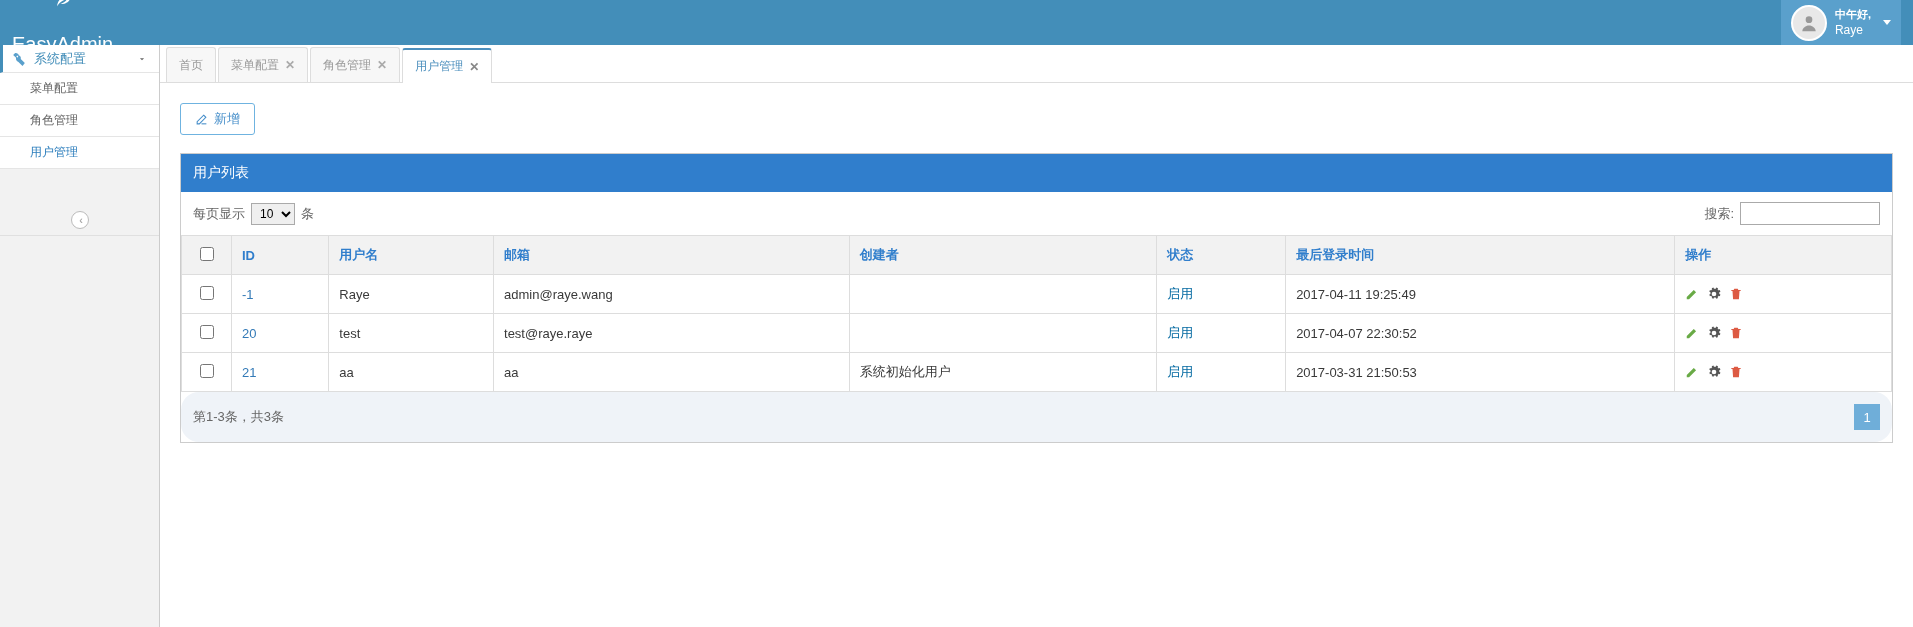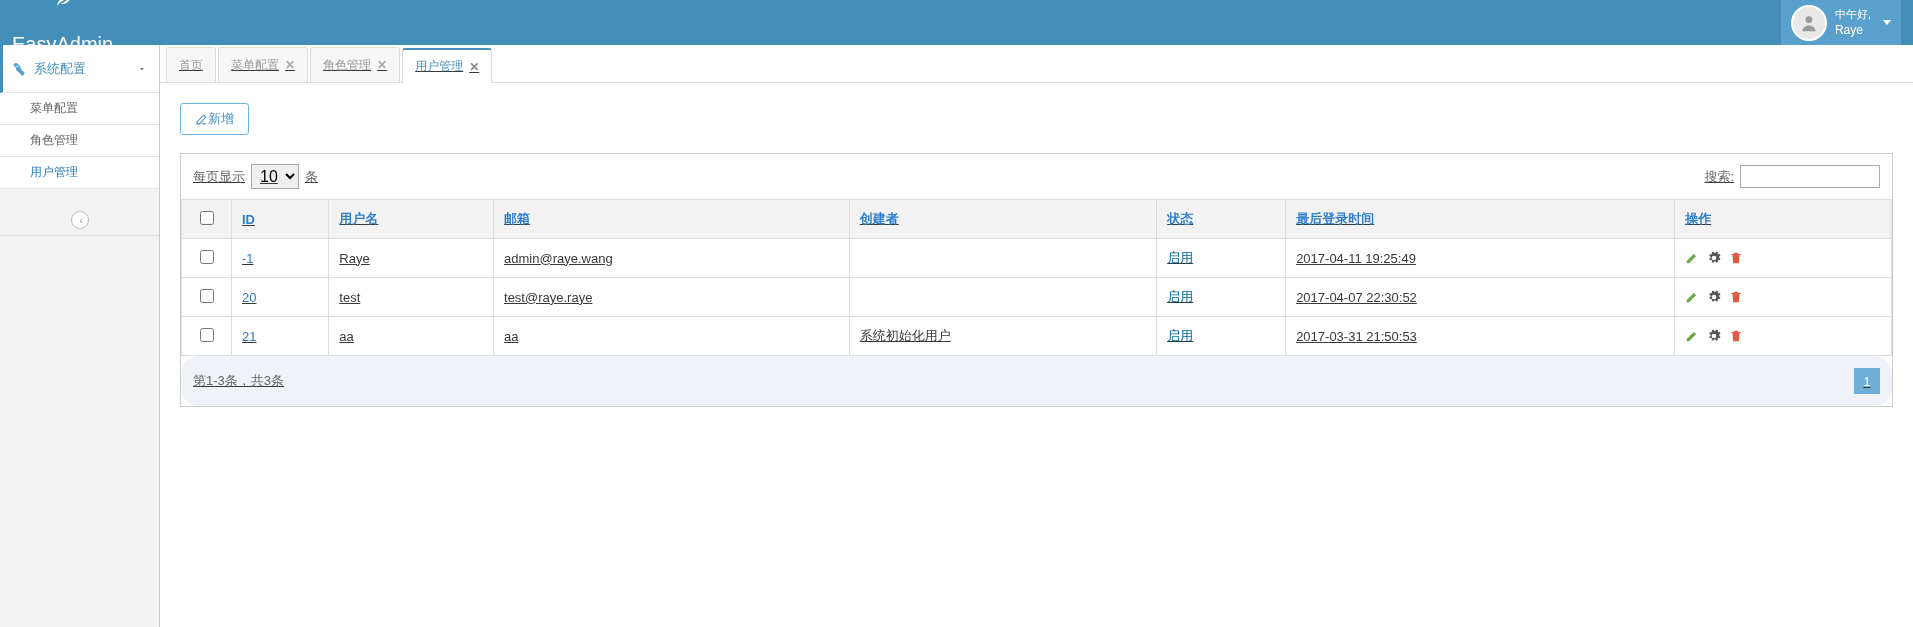--- a/index.html
+++ b/index.html
@@ -6,56 +6,56 @@
 body { font-family: "Microsoft YaHei", Arial, sans-serif; font-size: 13px; color: #393939; background: #fff; }
 
 
 .navbar { background: #438eb9; height: 45px; display: flex; align-items: center; justify-content: space-between; padding: 0 12px 0 12px; }
 .navbar-brand { display: flex; align-items: center; color: #ffffff; gap: 24px; flex-direction: column; }
 .navbar-brand .leaf-icon { width: 20px; height: 20px; }
 .navbar-brand .title { font-size: 20px; font-weight: 400; }
 .navbar-user { display: flex; align-items: center; background: #5aa0cc; height: 45px; padding: 0 10px; gap: 8px; color: #fff; cursor: pointer; }
 .navbar-user .avatar { width: 36px; height: 36px; border-radius: 50%; background: #e8e8e8; border: 2px solid #fff; display:flex;align-items:center;justify-content:center; }
 .navbar-user .greet { font-size: 12px; line-height: 1.3; }
-.navbar-user .greet small { font-size: 11px; }
+.navbar-user .greet small { font-size: 11px; font-weight: bold; }
 .navbar-user .caret { width: 0; height: 0; border-left: 4px solid transparent; border-right: 4px solid transparent; border-top: 5px solid #fff; margin-left: 4px; }
 
 
 .container { display: flex; }
 
 
 .sidebar { width: 160px; background: #f2f2f2; border-right: 1px solid #ccc; min-height: 582px; position: relative; }
-.sidebar-item { display: flex; align-items: center; height: 48px; padding: 0 12px; border-bottom: 1px solid #e5e5e5; background: #fff; color: #585858; gap: 8px; cursor: pointer; justify-content: space-between; }
+.sidebar-item { display: flex; align-items: center; height: 28px; padding: 0 12px; border-bottom: 1px solid #e5e5e5; background: #fff; color: #585858; gap: 8px; cursor: pointer; justify-content: space-between; }
 .sidebar-item.parent { background: #fff; color: #438eb9; border-left: 3px solid #438eb9; padding-left: 9px; }
 .sidebar-item .wrench { color: #5aa0cc; }
 .sidebar-item .chev { color: #666; }
 .sidebar-sub { padding-left: 30px; height: 32px; display: flex; align-items: center; border-bottom: 1px solid #e5e5e5; background: #fff; color: #616161; font-size: 12px; cursor: pointer; }
 .sidebar-sub.active { color: #2b7dbc; }
 .sidebar-collapse { position: absolute; left: 0; right: 0; top: 160px; display:flex; justify-content:center; padding: 6px 0; border-bottom: 1px solid #e0e0e0; }
 .sidebar-collapse .circ { width: 18px; height: 18px; border: 1px solid #bbbbbb; border-radius: 50%; background: #fff; display: flex; align-items: center; justify-content: center; cursor:pointer; }
 .sidebar-collapse .dbl-chev { font-size: 10px; color: #aaa; letter-spacing: -3px; }
 
 
-.main { flex: 1; background: #fff; text-decoration: underline; }
+.main { flex: 1; background: #fff; }
 
 
 .tabs { display: flex; border-bottom: 1px solid #ddd; padding: 2px 6px 0 6px; }
 .tab { padding: 8px 12px; border: 1px solid #ddd; border-bottom: none; margin-right: 2px; background: #f7f7f7; color: #999; display: flex; align-items: center; gap: 6px; font-size: 12px; cursor: pointer; border-top-left-radius: 3px; border-top-right-radius: 3px; }
 .tab.active { background: #fff; color: #4c8fbd; border-top: 2px solid #4c8fbd; position: relative; top: 1px; }
 .tab .close { color: #aaa; font-weight: bold; cursor: pointer; }
 .tab.active .close { color: #888; }
 
 
 .content { padding: 20px; }
-.btn-add { display: inline-flex; align-items: center; gap: 0; border: 1px solid #6fb3e0; color: #478fca; background: #fff; padding: 6px 14px; border-radius: 3px; cursor: pointer; font-size: 13px; }
+.btn-add { display: inline-flex; align-items: center; gap: 6px; border: 1px solid #6fb3e0; color: #478fca; background: #fff; padding: 6px 14px; border-radius: 3px; cursor: pointer; font-size: 13px; }
 .panel { margin-top: 18px; border: 1px solid #ccc; }
 .panel-header { background: #307ecc; color: #fff; padding: 10px 12px; font-size: 14px; }
 .panel-toolbar { display: flex; justify-content: space-between; align-items: center; padding: 10px 12px; font-size: 13px; color: #666; gap: 28px; }
 .panel-toolbar .left { display: flex; align-items: center; gap: 6px; }
-.panel-toolbar select { border: 1px solid #aaa; padding: 2px 4px; font-size: 16px; }
+.panel-toolbar select { border: 1px solid #aaa; padding: 2px 4px; font-size: 12px; }
 .panel-toolbar .search-wrap { display: flex; align-items: center; gap: 6px; }
 .panel-toolbar input[type="text"] { border: 1px solid #aaa; padding: 3px 6px; width: 140px; }
 
 
 table.data { width: 100%; border-collapse: collapse; border-radius: 32px; }
 table.data th, table.data td { border: 1px solid #ddd; padding: 10px 10px; text-align: left; font-size: 13px; }
 table.data th { background: #f2f2f2; color: #307ecc; font-weight: bold; }
 table.data th:first-child, table.data td:first-child { width: 50px; text-align: center; }
 table.data td.idcol { color: #337ab7; }
 table.data td .status-on { color: #0369a1; }
@@ -152,20 +152,21 @@
         <span>
           <svg width="13" height="13" viewBox="0 0 24 24" fill="none" stroke="currentColor" stroke-width="2">
               <path d="M12 20h9"></path>
               <path d="M16 4l4 4L8 20H4v-4L16 4z"></path>
             </svg>
         </span>
         <span>新增</span>
       </button>
 
       <div class="panel">
+        <div class="panel-header">用户列表</div>
 
         <div class="panel-toolbar">
           <div class="left">
             <span>每页显示</span>
             <select>
               <option>10</option>
             </select>
             <span>条</span>
           </div>
           <div class="search-wrap">

